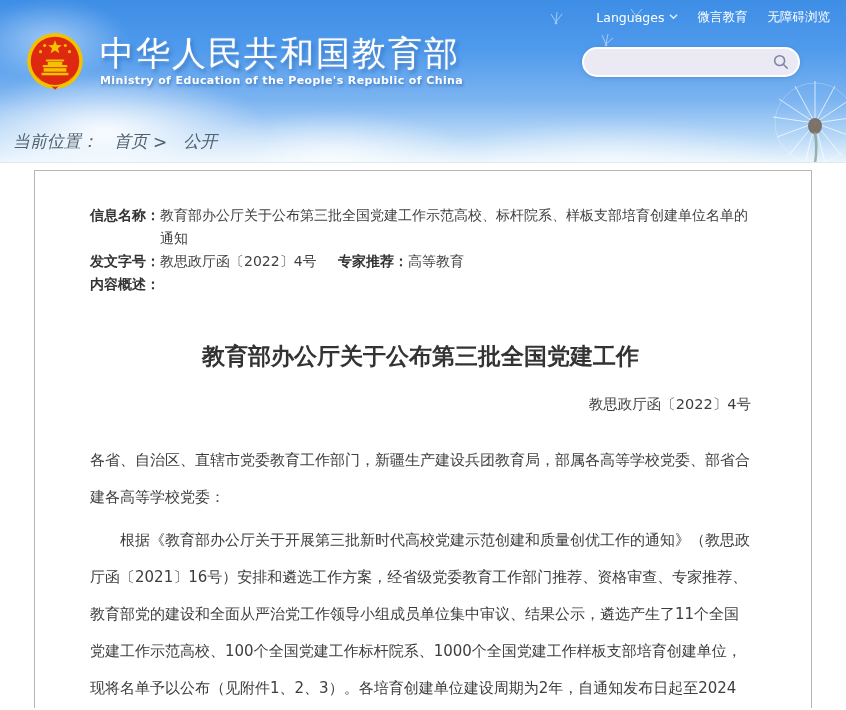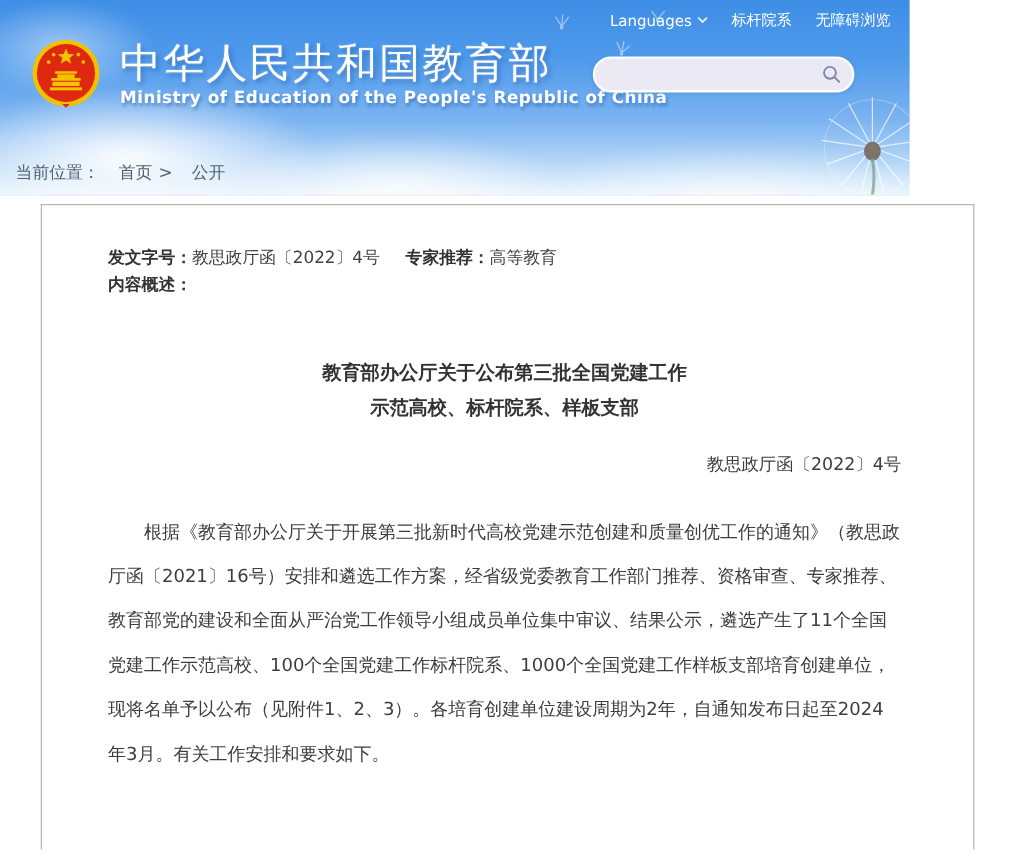--- a/index.html
+++ b/index.html
@@ -6,41 +6,41 @@
   html,body { width:846px; height:710px; overflow:hidden; }
   body {
     font-family:"DejaVu Sans","Liberation Sans",sans-serif;
     background:#ffffff;
     position:relative;
   }
 
   
   .sky {
     position:relative;
-    width:758px; height:163px;
+    width:846px; height:163px;
     background:linear-gradient(180deg,#3e8ee6 0%,#4f9aec 30%,#7cb4f1 62%,#b9d9f7 85%,#eaf5fd 100%);
     overflow:hidden;
     border-bottom:1px solid #dfe9f2;
   }
   .cloud { position:absolute; background:radial-gradient(ellipse at center,rgba(255,255,255,.95) 0%,rgba(255,255,255,0) 70%); filter:blur(4px); }
   .cloud.c1 { left:-60px; bottom:-30px; width:330px; height:120px; }
   .cloud.c2 { left:180px; bottom:-40px; width:300px; height:90px; opacity:.8; }
   .cloud.c3 { left:430px; bottom:-46px; width:360px; height:90px; opacity:.6; }
   .cloud.c4 { left:-30px; top:0px; width:160px; height:80px; opacity:.5; }
 
   .brand { position:absolute; left:22px; top:30px; display:flex; align-items:flex-start; }
   .emblem { width:66px; height:66px; flex:0 0 66px; }
   .brand-text { margin-left:12px; padding-top:4px; }
   .site-title {
     color:#ffffff; font-size:34px; font-weight:normal; letter-spacing:2px;
     text-shadow:2px 3px 4px rgba(24,80,160,.55), 0 0 2px rgba(255,255,255,.4);
     line-height:38px; white-space:nowrap;
   }
   .site-sub {
-    color:#ffffff; font-size:14px; font-weight:bold; letter-spacing:.4px;
+    color:#ffffff; font-size:11px; font-weight:bold; letter-spacing:.4px;
     text-shadow:1px 2px 3px rgba(24,80,160,.5);
     margin-top:2px; white-space:nowrap;
   }
 
   .topnav {
     position:absolute; top:9px; right:16px;
     display:flex; align-items:center; gap:20px;
     color:#ffffff; font-size:12.5px;
   }
   .topnav a { color:#ffffff; text-decoration:none; display:flex; align-items:center; gap:4px; cursor:pointer; }
@@ -60,21 +60,21 @@
     flex:1; border:none; outline:none; background:transparent;
     font-size:13px; color:#334; font-family:inherit;
   }
   .mag { width:18px; height:18px; flex:0 0 18px; cursor:pointer; }
 
   .dandelion { position:absolute; right:-14px; top:48px; width:130px; height:120px; opacity:.9; pointer-events:none; }
   .seeds { position:absolute; right:190px; top:4px; width:120px; height:60px; opacity:.55; pointer-events:none; }
 
   .breadcrumb {
     position:absolute; left:13px; bottom:9px;
-    font-size:14px; color:#50616f; display:flex; gap:5px; align-items:center;
+    font-size:17px; color:#50616f; display:flex; gap:5px; align-items:center;font-style:italic;
   }
   .breadcrumb a { color:#50616f; text-decoration:none; cursor:pointer;margin-left:11px; }
 
   
   .card {
     margin:7px 34px 0 34px;
     width:778px; height:538px;
     background:#ffffff;
     border:1px solid #b5b5b5;
     border-bottom:none;
@@ -86,21 +86,21 @@
   .m-row { display:flex; align-items:flex-start; }
   .m-label { font-weight:bold; color:#333; flex:0 0 65px; white-space:nowrap; }
   .m-val { color:#404040; }
   .w-index { flex:0 0 132px; word-break:break-all; }
   .w-date  { flex:0 0 138px; }
   .w-docno { flex:0 0 178px; white-space:nowrap; }
 
   .doc-title {
     margin-top:46px;
     text-align:center;
-    font-size:16px; font-weight:bold; color:#333;
+    font-size:23px; font-weight:bold; color:#333;
     line-height:29px;
   }
   .doc-number {
     margin-top:24px;
     text-align:right;
     font-size:14.5px; color:#3d3d3d;
   }
   .body-text { margin-top:28px; font-size:15px; color:#3d3d3d; line-height:37px; }
   .para { margin:0; }
   .para.indent { text-indent:2em; margin-top:6px; }
@@ -159,21 +159,21 @@
   </svg>
 
   <div class="topnav">
     <a>
       <span>Languages</span>
       <svg class="chev" viewBox="0 0 10 10">
         <path d="M1 3 L5 7 L9 3" fill="none" stroke="#fff" stroke-width="1.6"></path>
       </svg>
     </a>
     <a>
-        <span>标杆院系</span>
+        <span>微言教育</span>
       </a>
     <a>
         <span>无障碍浏览</span>
       </a>
   </div>
 
   <div class="brand">
     <svg class="emblem" viewBox="0 0 64 64">
       <circle cx="32" cy="30" r="27" fill="#f2c200"></circle>
       <circle cx="32" cy="30" r="23.5" fill="#de2910"></circle>
@@ -211,34 +211,38 @@
     <a>首页</a>
     <span>&gt;</span>
     <a>公开</a>
   </div>
 </div>
 
 <div class="card">
 
   <div class="meta">
     <div class="m-row">
+      <span class="m-label">信息名称：</span>
+      <span class="m-val">教育部办公厅关于公布第三批全国党建工作示范高校、标杆院系、样板支部培育创建单位名单的通知</span>
+    </div>
+    <div class="m-row">
       <span class="m-label">发文字号：</span>
       <span class="m-val w-docno">教思政厅函〔2022〕4号</span>
       <span class="m-label">专家推荐：</span>
       <span class="m-val">高等教育</span>
     </div>
     <div class="m-row">
       <span class="m-label">内容概述：</span>
     </div>
   </div>
 
   <div class="doc-title">
     <div>教育部办公厅关于公布第三批全国党建工作</div>
-    <div>示范高校、标杆院系、样板支部</div>
   </div>
 
   <div class="doc-number">教思政厅函〔2022〕4号</div>
 
   <div class="body-text">
+    <p class="para">各省、自治区、直辖市党委教育工作部门，新疆生产建设兵团教育局，部属各高等学校党委、部省合建各高等学校党委：</p>
     <p class="para indent">根据《教育部办公厅关于开展第三批新时代高校党建示范创建和质量创优工作的通知》（教思政厅函〔2021〕16号）安排和遴选工作方案，经省级党委教育工作部门推荐、资格审查、专家推荐、教育部党的建设和全面从严治党工作领导小组成员单位集中审议、结果公示，遴选产生了11个全国党建工作示范高校、100个全国党建工作标杆院系、1000个全国党建工作样板支部培育创建单位，现将名单予以公布（见附件1、2、3）。各培育创建单位建设周期为2年，自通知发布日起至2024年3月。有关工作安排和要求如下。</p>
   </div>
 
 </div>
 
 </body></html>

